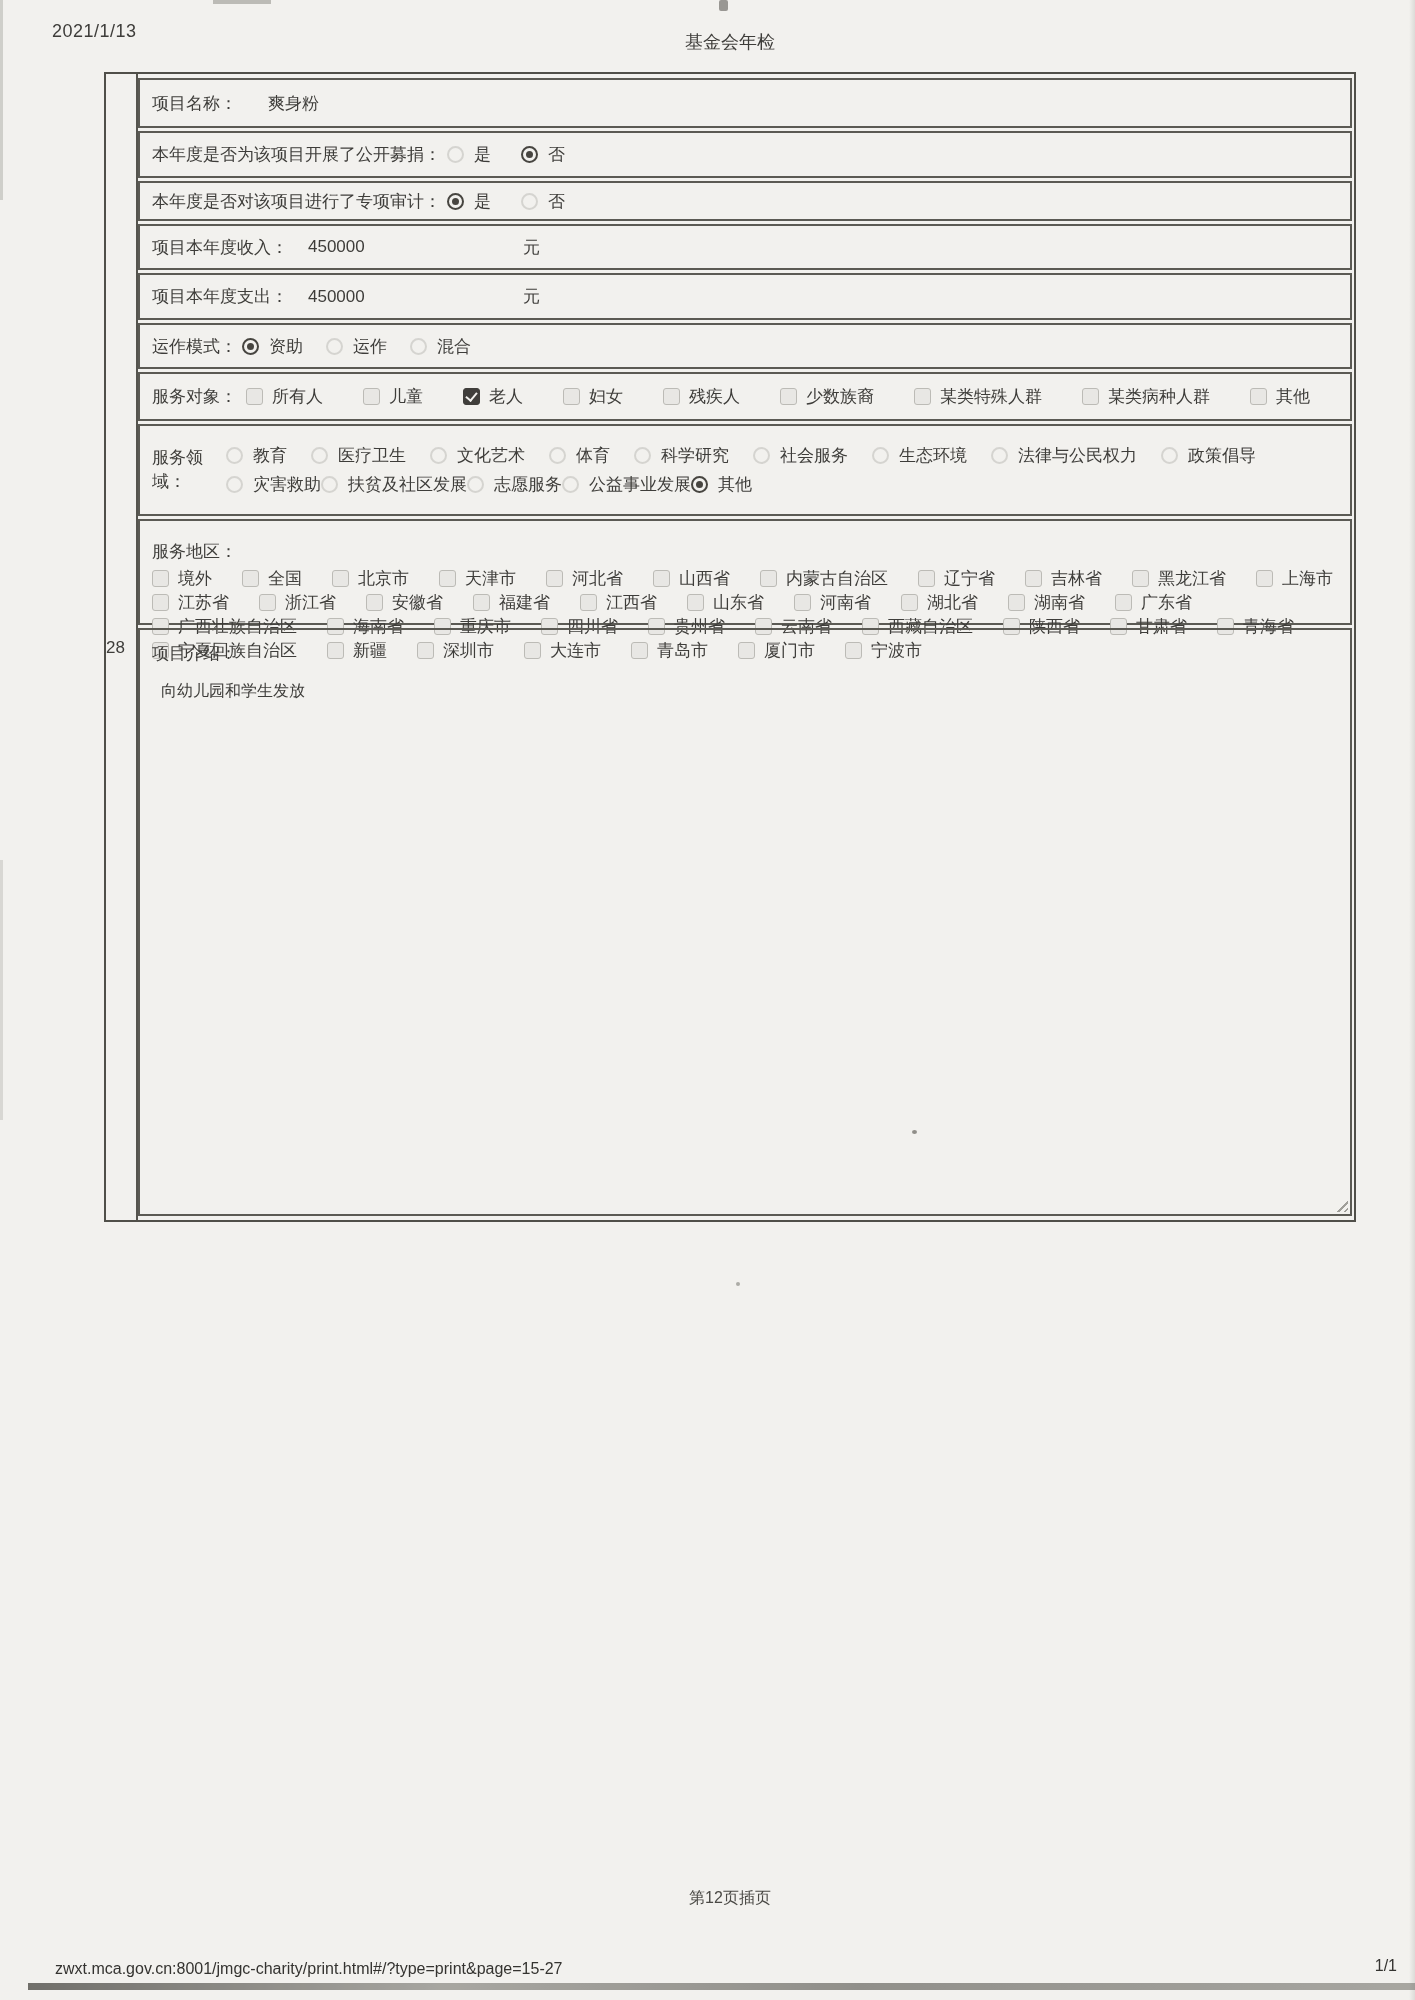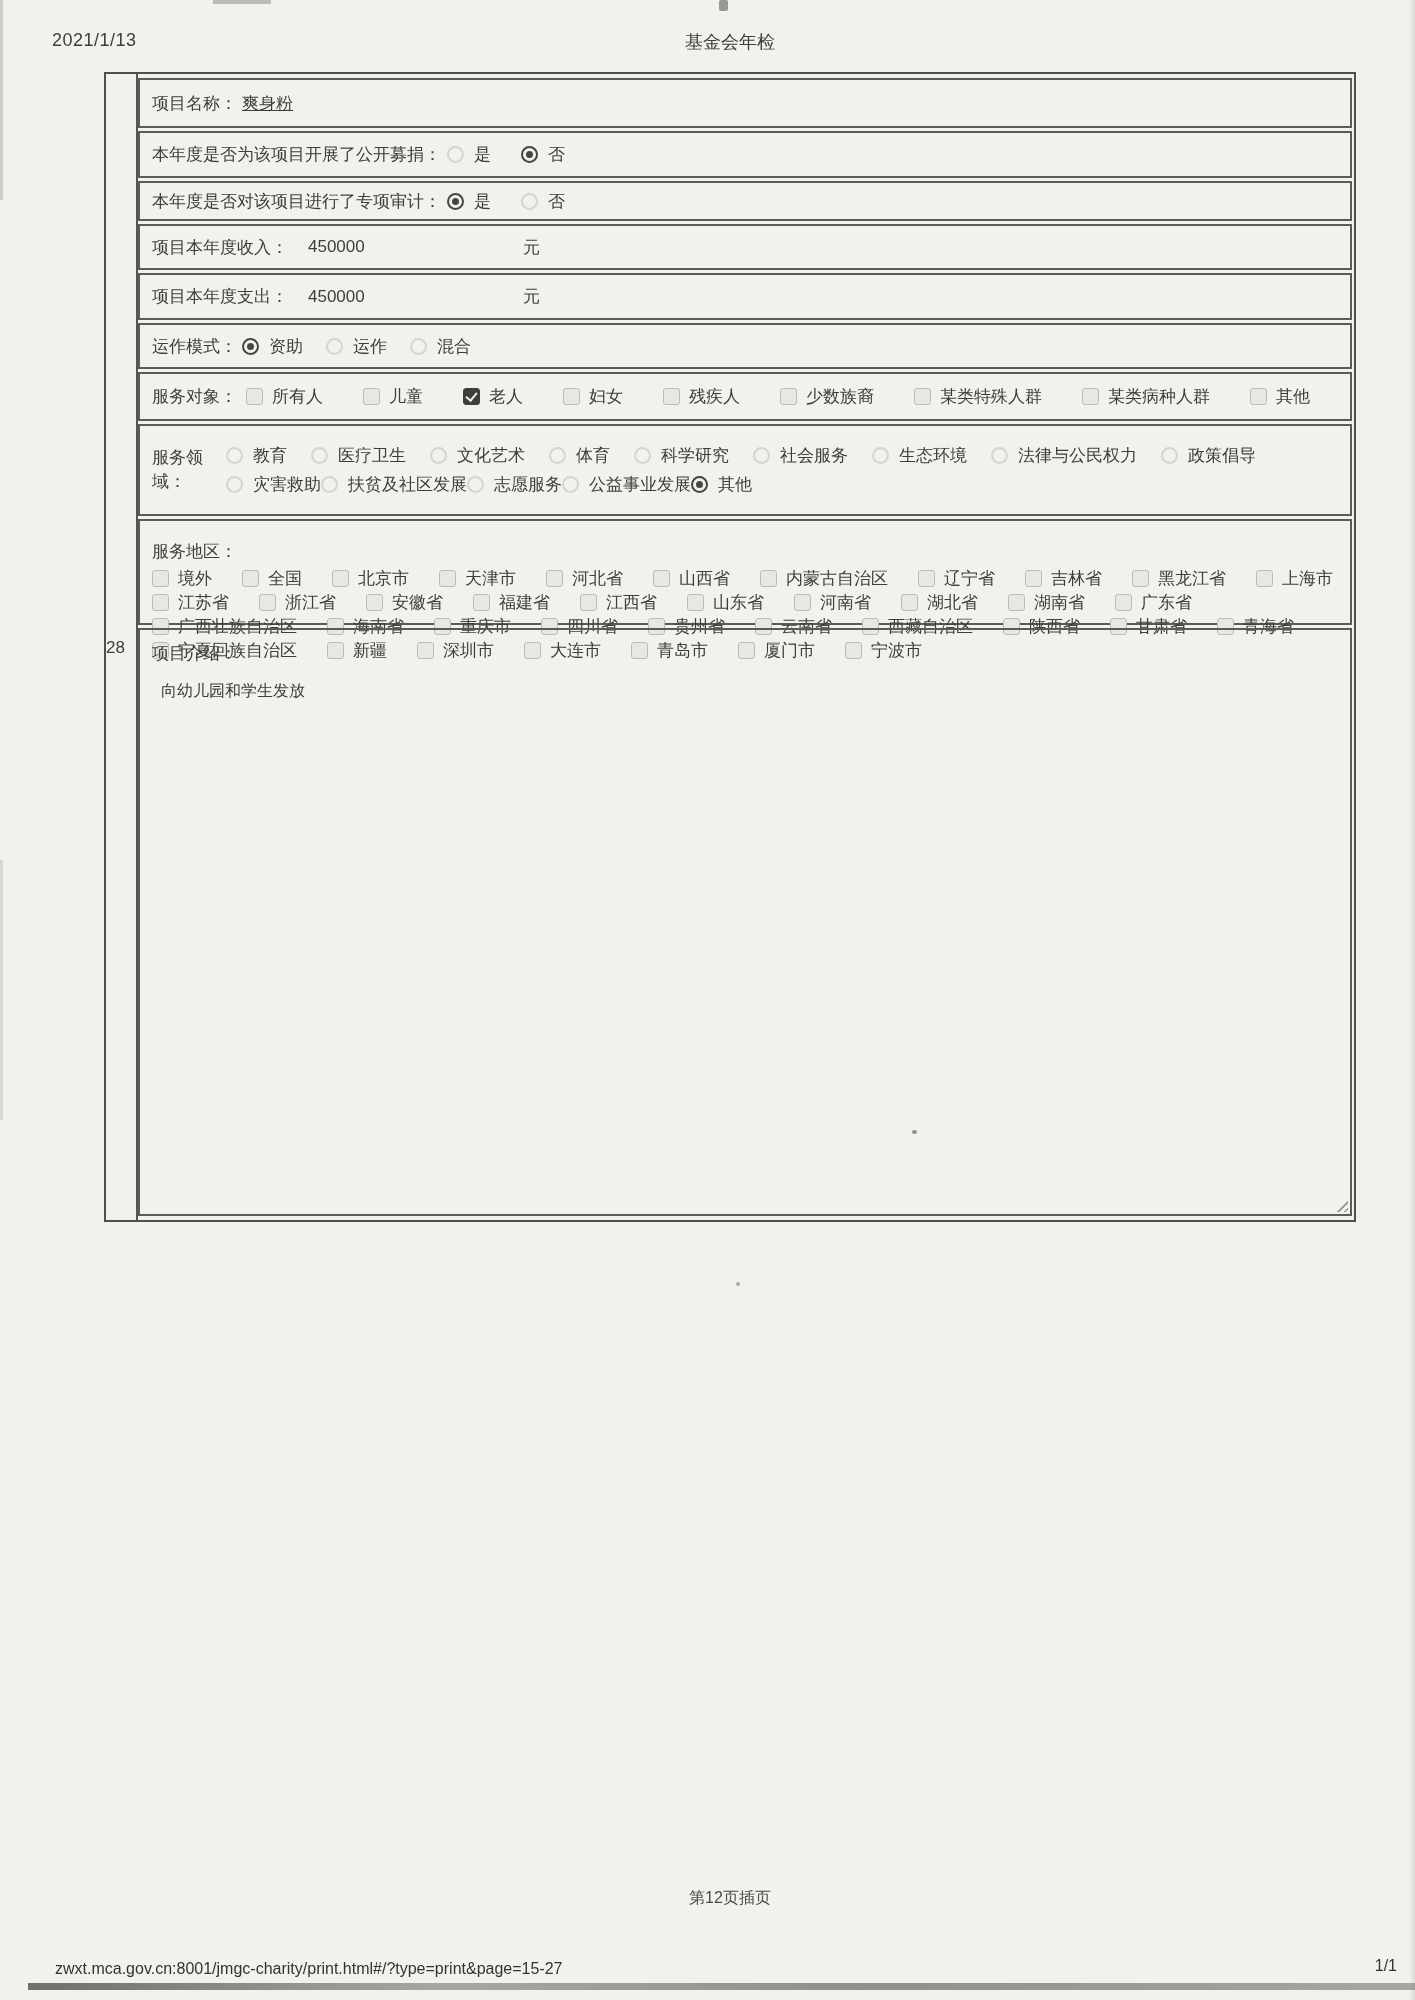--- a/index.html
+++ b/index.html
@@ -2,21 +2,21 @@
 <html><head>
 <meta charset="utf-8">
 <style>
   html,body { margin:0; padding:0; }
   .page {
     position:relative; width:1415px; height:2000px;
     background:#f2f1ee; overflow:hidden;
     font-family:"Liberation Sans", sans-serif;
     color:#3e3d3a;
   }
-  .header-date { position:absolute; left:52px; top:30px; font-size:18px; letter-spacing:.5px; }
+  .header-date { position:absolute; left:52px; top:21px; font-size:18px; letter-spacing:.5px; }
   .header-title { position:absolute; left:104px; top:30px; width:1252px; text-align:center; font-size:18px; }
 
   
   .form-table {
     position:absolute; left:104px; top:72px; width:1252px; height:1150px;
     border:2px solid #504f49; box-sizing:border-box;
   }
   .gutter { position:absolute; left:0; top:0; bottom:0; width:30px; border-right:2px solid #55544e; }
   .row-index { position:absolute; left:0; top:564px; width:14px; text-align:center; font-size:17px; }
   .rows {
@@ -33,21 +33,21 @@
   .cell-audit   { height:40px; }
   .cell-income  { height:46px; }
   .cell-expense { height:47px; }
   .cell-mode    { height:46px; }
   .cell-target  { height:49px; }
   .cell-field   { height:92px; }
   .cell-area    { height:106px; display:block; padding-top:19px; }
   .cell-intro   { flex:1 1 auto; display:block; padding-top:12px; position:relative; margin-bottom:0; }
 
   .lab { flex:none; }
-  .val-name { margin-left:5px;text-decoration:underline; }
+  .val-name { margin-left:31px; }
   .val-amount { margin-left:20px; width:215px; flex:none; }
   .unit { flex:none; }
 
   
   .opts { display:flex; align-items:center; }
   .opt { display:inline-flex; align-items:center; white-space:nowrap; }
   .opt-label { line-height:1; }
   .cb {
     width:15px; height:15px; border-radius:3px; flex:none;
     background:#e8e7e4; border:1px solid #bcbbb6; margin-right:9px; box-sizing:content-box;

